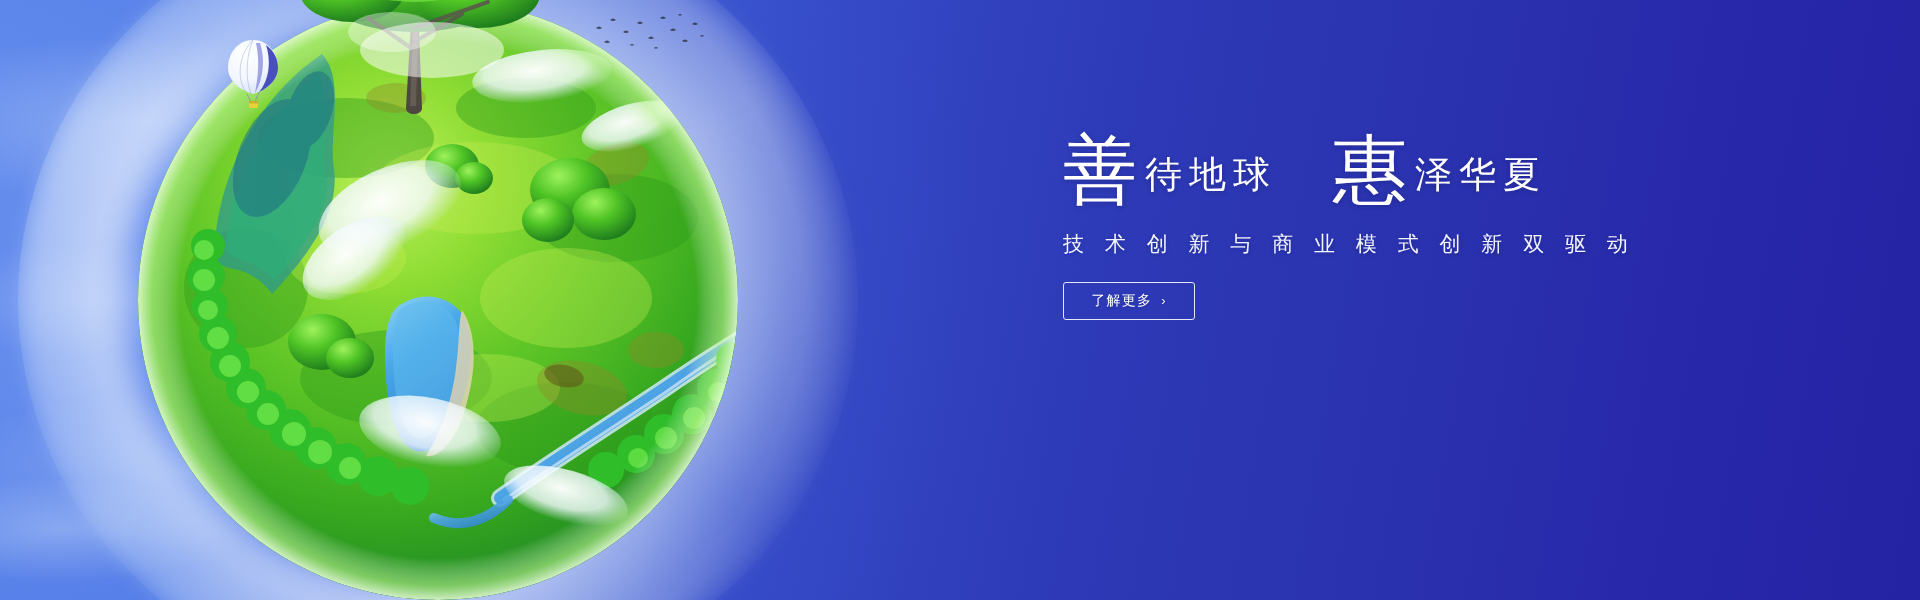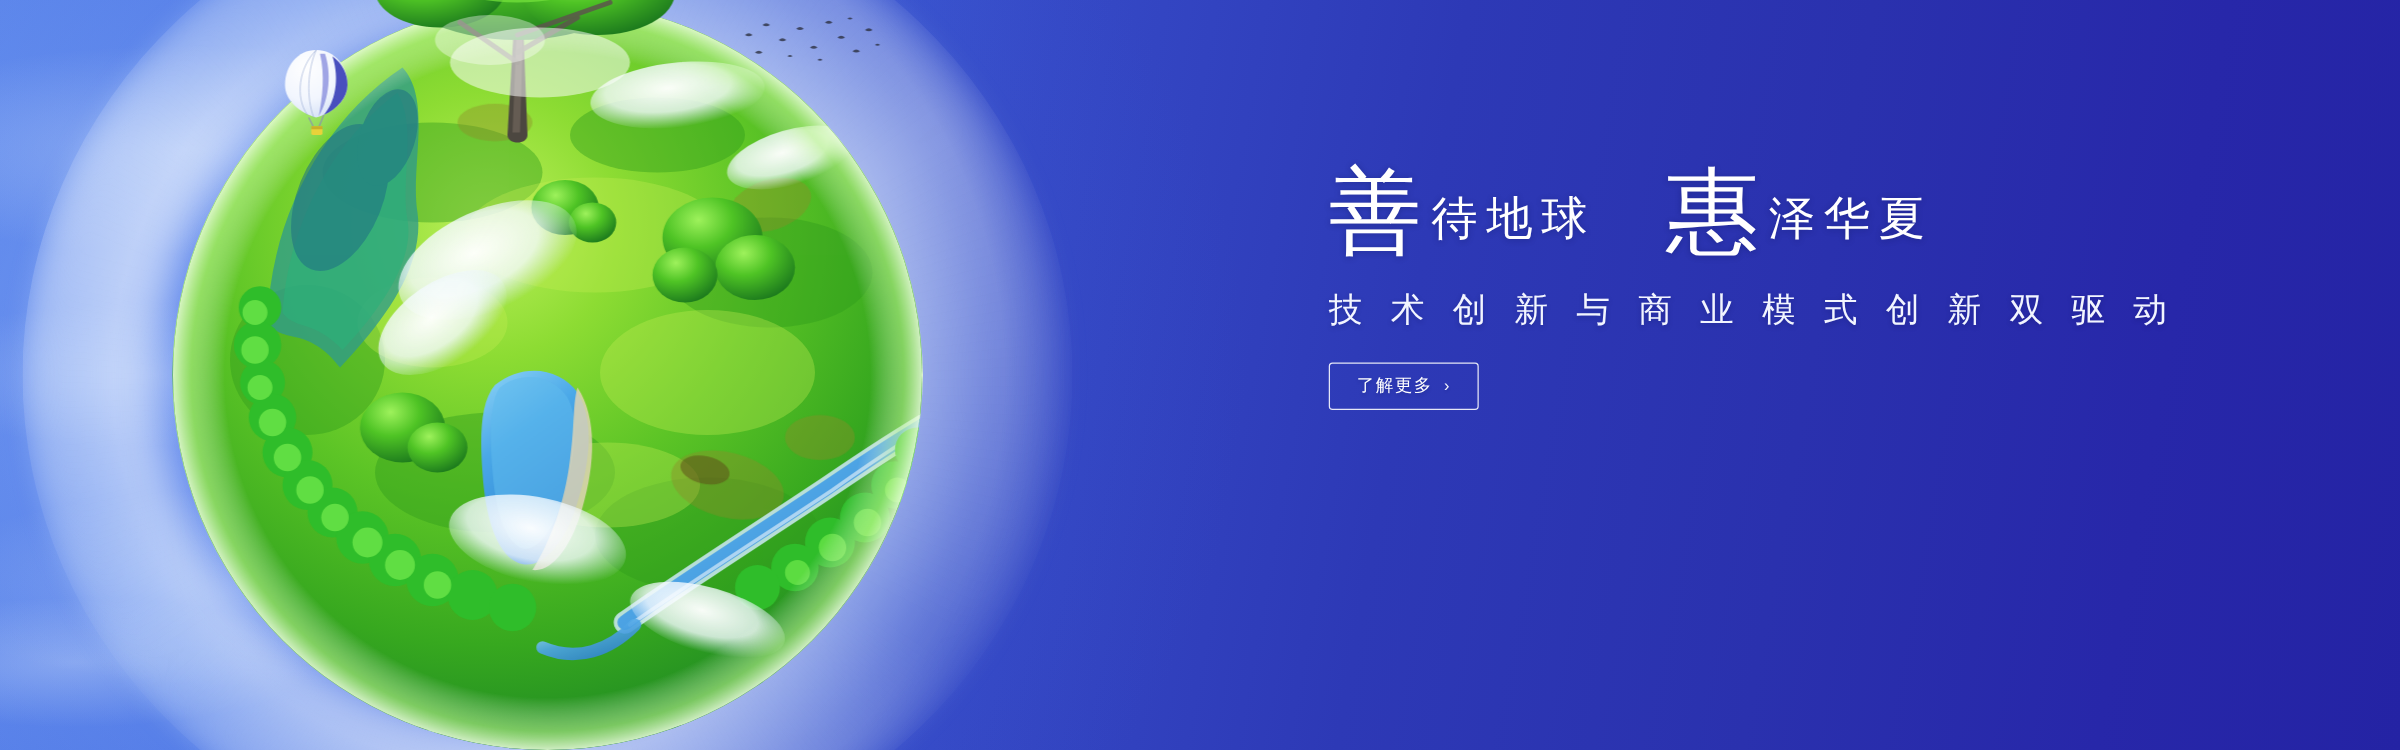--- a/index.html
+++ b/index.html
@@ -124,21 +124,21 @@
     font-weight:400;
     letter-spacing:7px;
     margin-left:8px;
     position:relative;
     top:-9px;
   }
 
   
   .subtitle {
     margin-top:28px;
-    font-size:27px;
+    font-size:21px;
     font-weight:400;
     letter-spacing:7.5px;
     white-space:nowrap;
     color:#f2f5ff;
     text-shadow:0 1px 4px rgba(10,16,70,0.26);
   }
 
   
   .desc {
     margin-top:24px;
@@ -150,21 +150,21 @@
     text-shadow:0 1px 3px rgba(10,16,70,0.24);
   }
 
   
   .cta-wrap { margin-top:24px; }
   .cta {
     display:inline-flex;
     align-items:center;
     justify-content:center;
     gap:9px;
-    width:120px; height:38px;
+    width:132px; height:38px;
     border:1px solid rgba(255,255,255,0.88);
     border-radius:3px;
     background:transparent;
     color:#fff;
     font-family:"Liberation Sans", sans-serif;
     font-size:14px;
     letter-spacing:1.2px;
     cursor:pointer;
     text-shadow:0 1px 3px rgba(10,16,70,0.22);
   }

